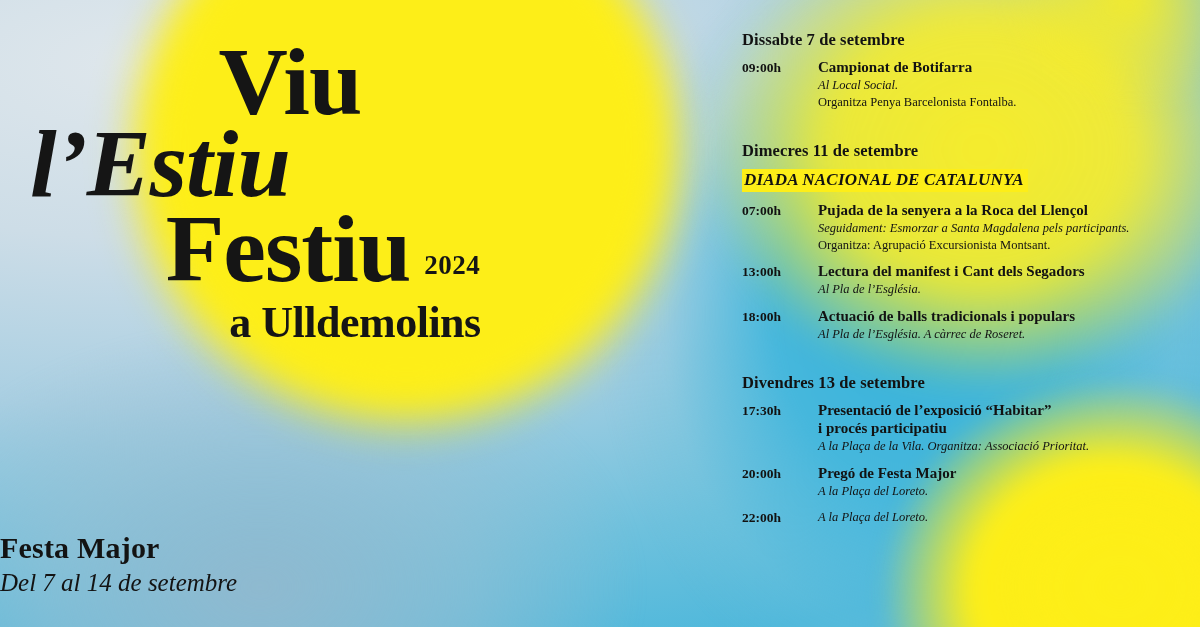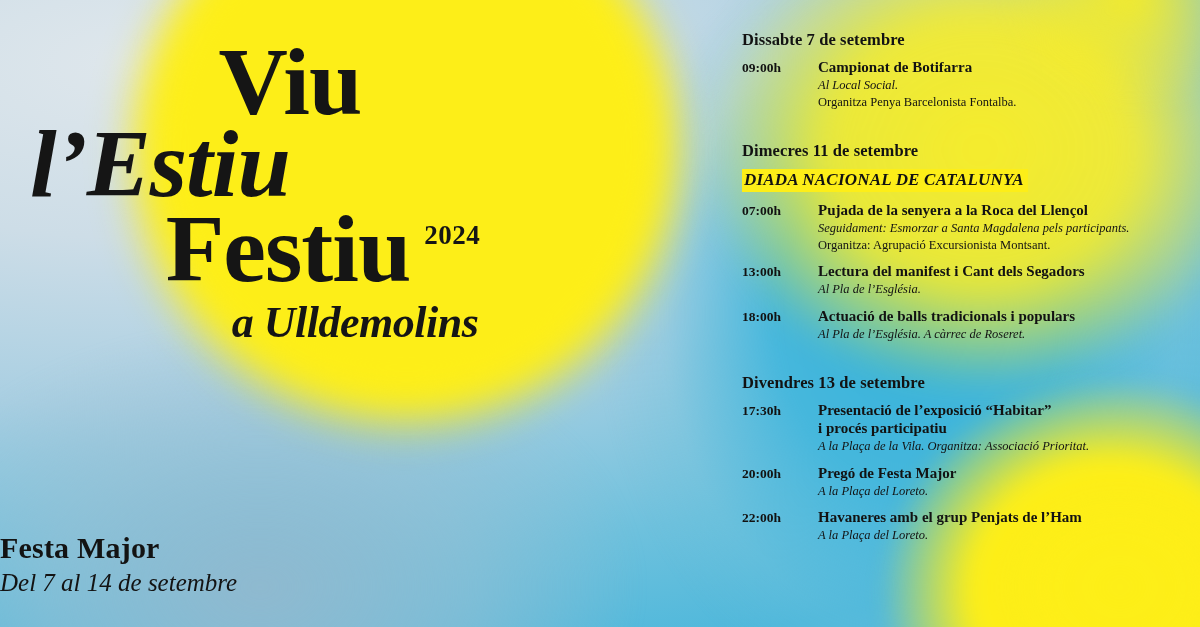--- a/index.html
+++ b/index.html
@@ -140,26 +140,25 @@
     padding-right: 10px;
     padding-left: 36px;
   }
   .t-festiu {
     font-size: 96px;
   }
   .t-year {
     font-size: 27px;
     font-weight: bold;
     margin-left: 14px;
-    margin-bottom: 42px;
+    margin-bottom: 12px;
     letter-spacing: 0.5px;
   }
   .t-ulldemolins {
     font-size: 44px;
-    font-style: italic;
     font-weight: bold;
     margin-top: 4px;
     text-align: center;
     padding-left: 90px;
     letter-spacing: -0.5px;
   }
 
   .festa-block {
     position: absolute;
     left: 0;
@@ -327,20 +326,19 @@
       <div class="event">
         <div class="event-time">20:00h</div>
         <div class="event-body">
           <div class="event-title">Pregó de Festa Major</div>
           <div class="event-note">A la Plaça del Loreto.</div>
         </div>
       </div>
       <div class="event">
         <div class="event-time">22:00h</div>
         <div class="event-body">
-          <div class="event-title">Havaneres amb el grup Penjats de l’Ham</div>
           <div class="event-note">A la Plaça del Loreto.</div>
         </div>
       </div>
     </div>
 
   </div>
 </div>
 
 </body></html>

